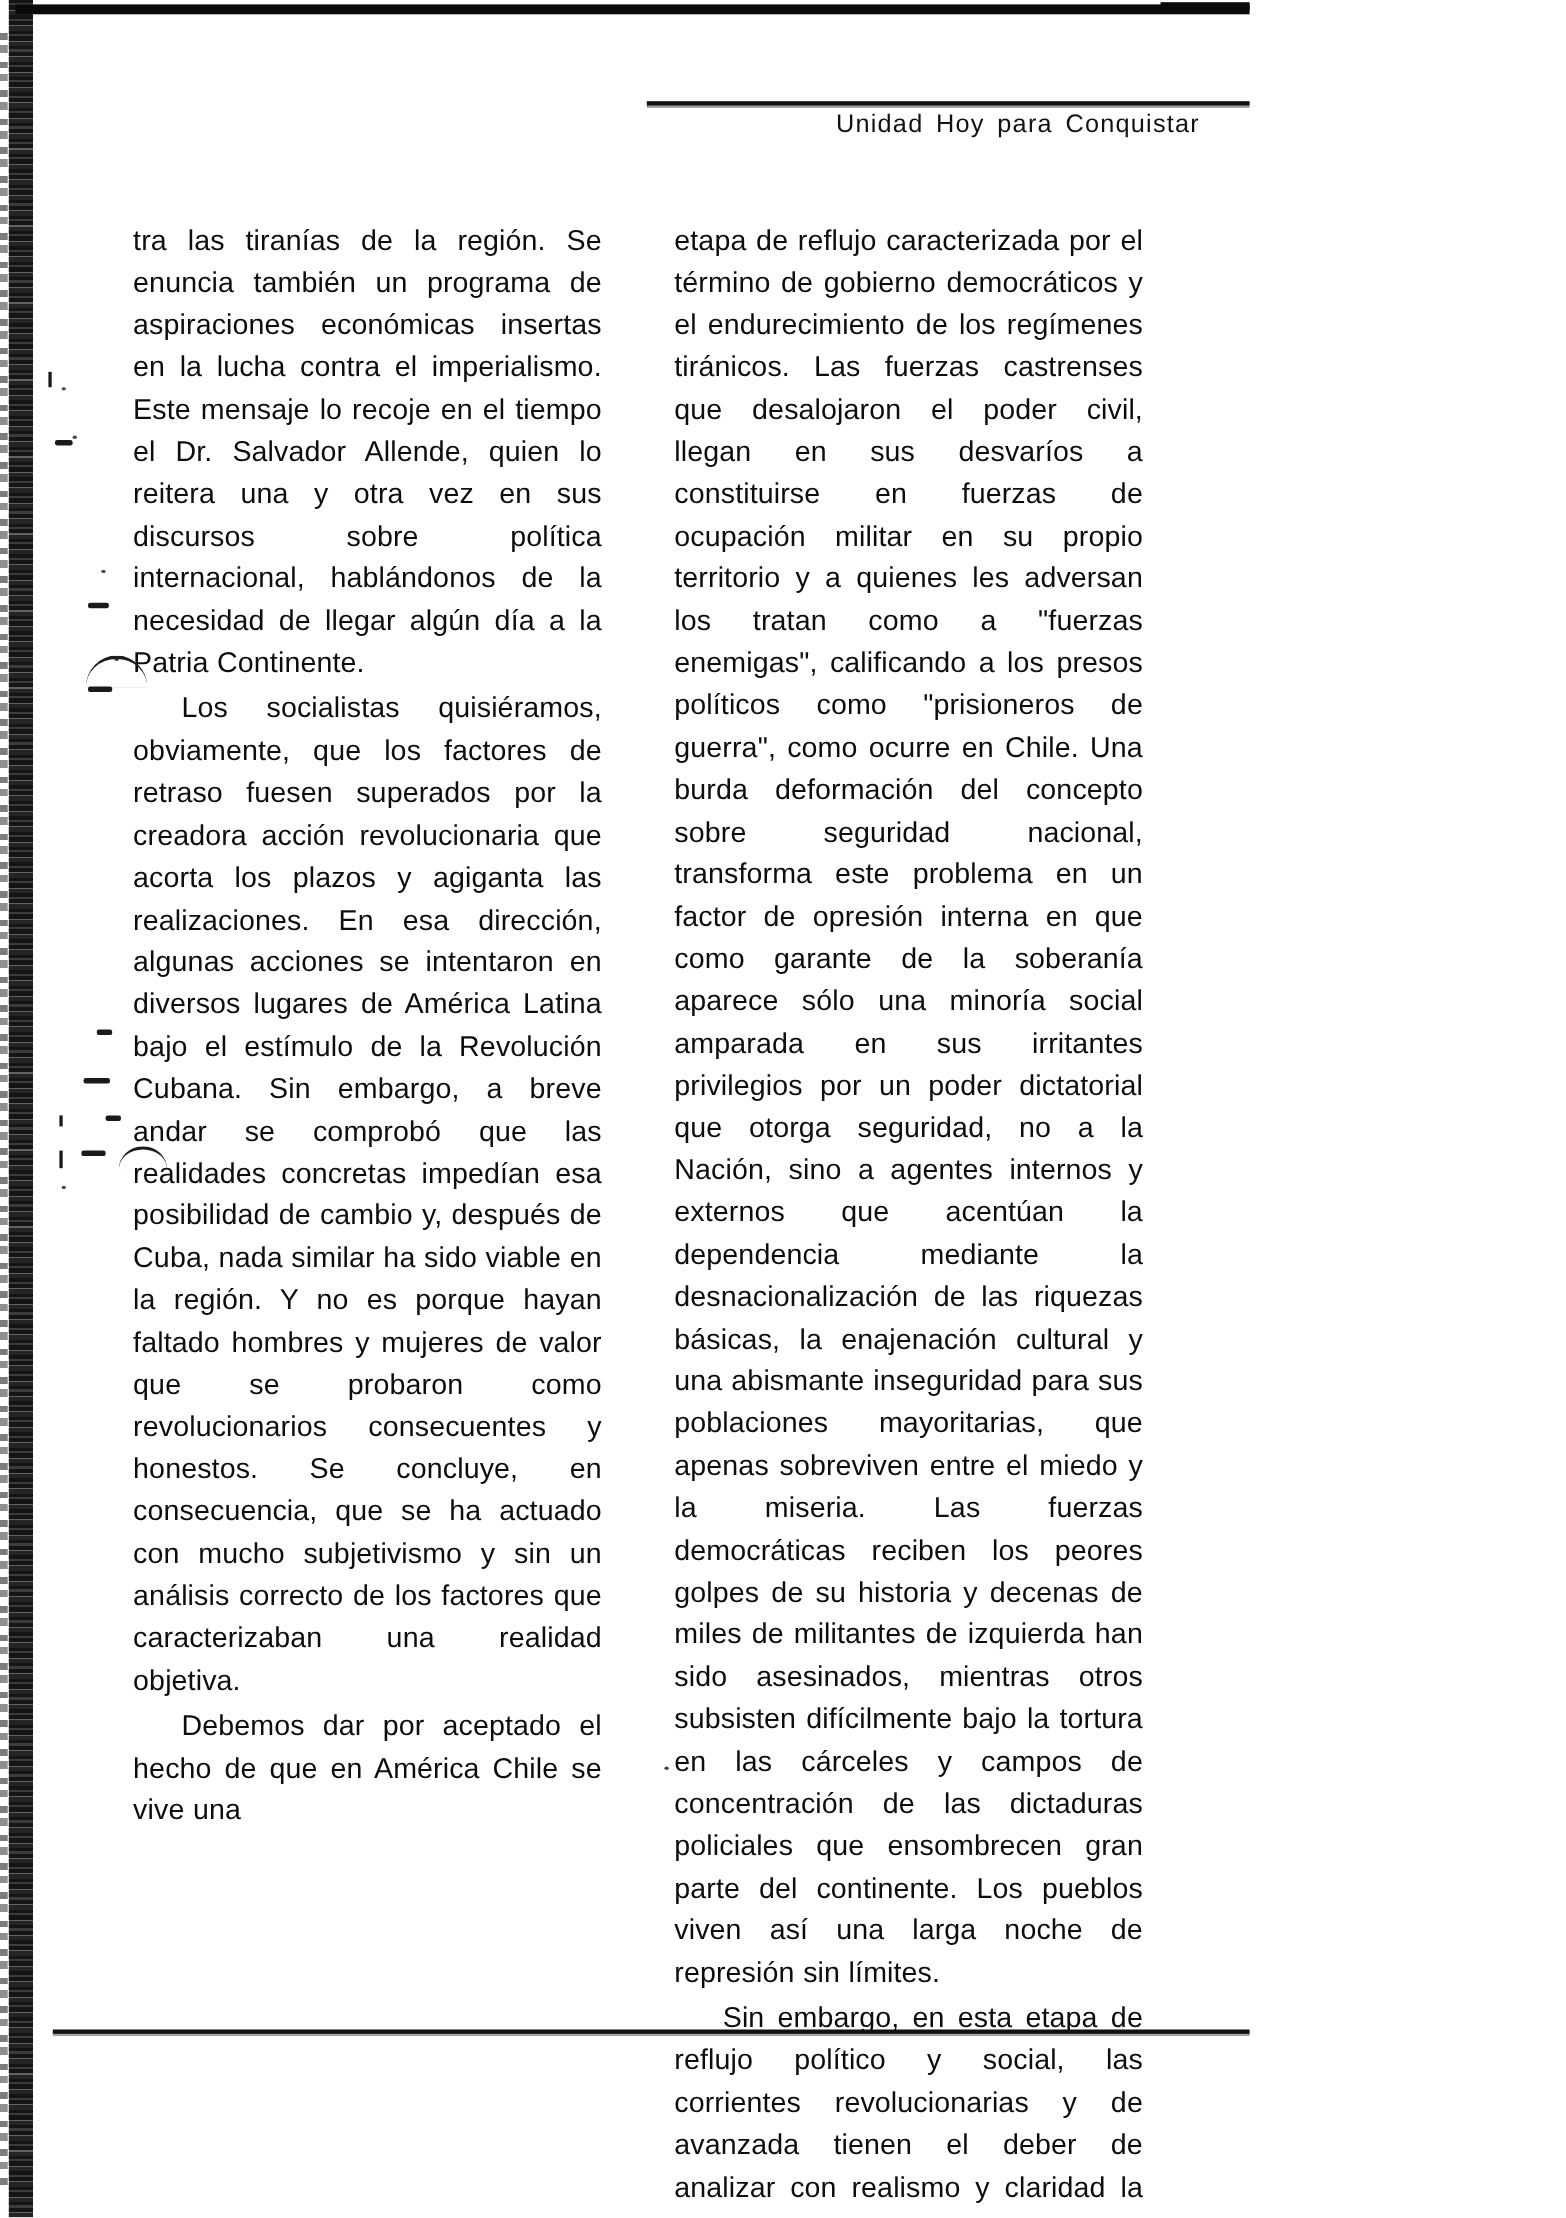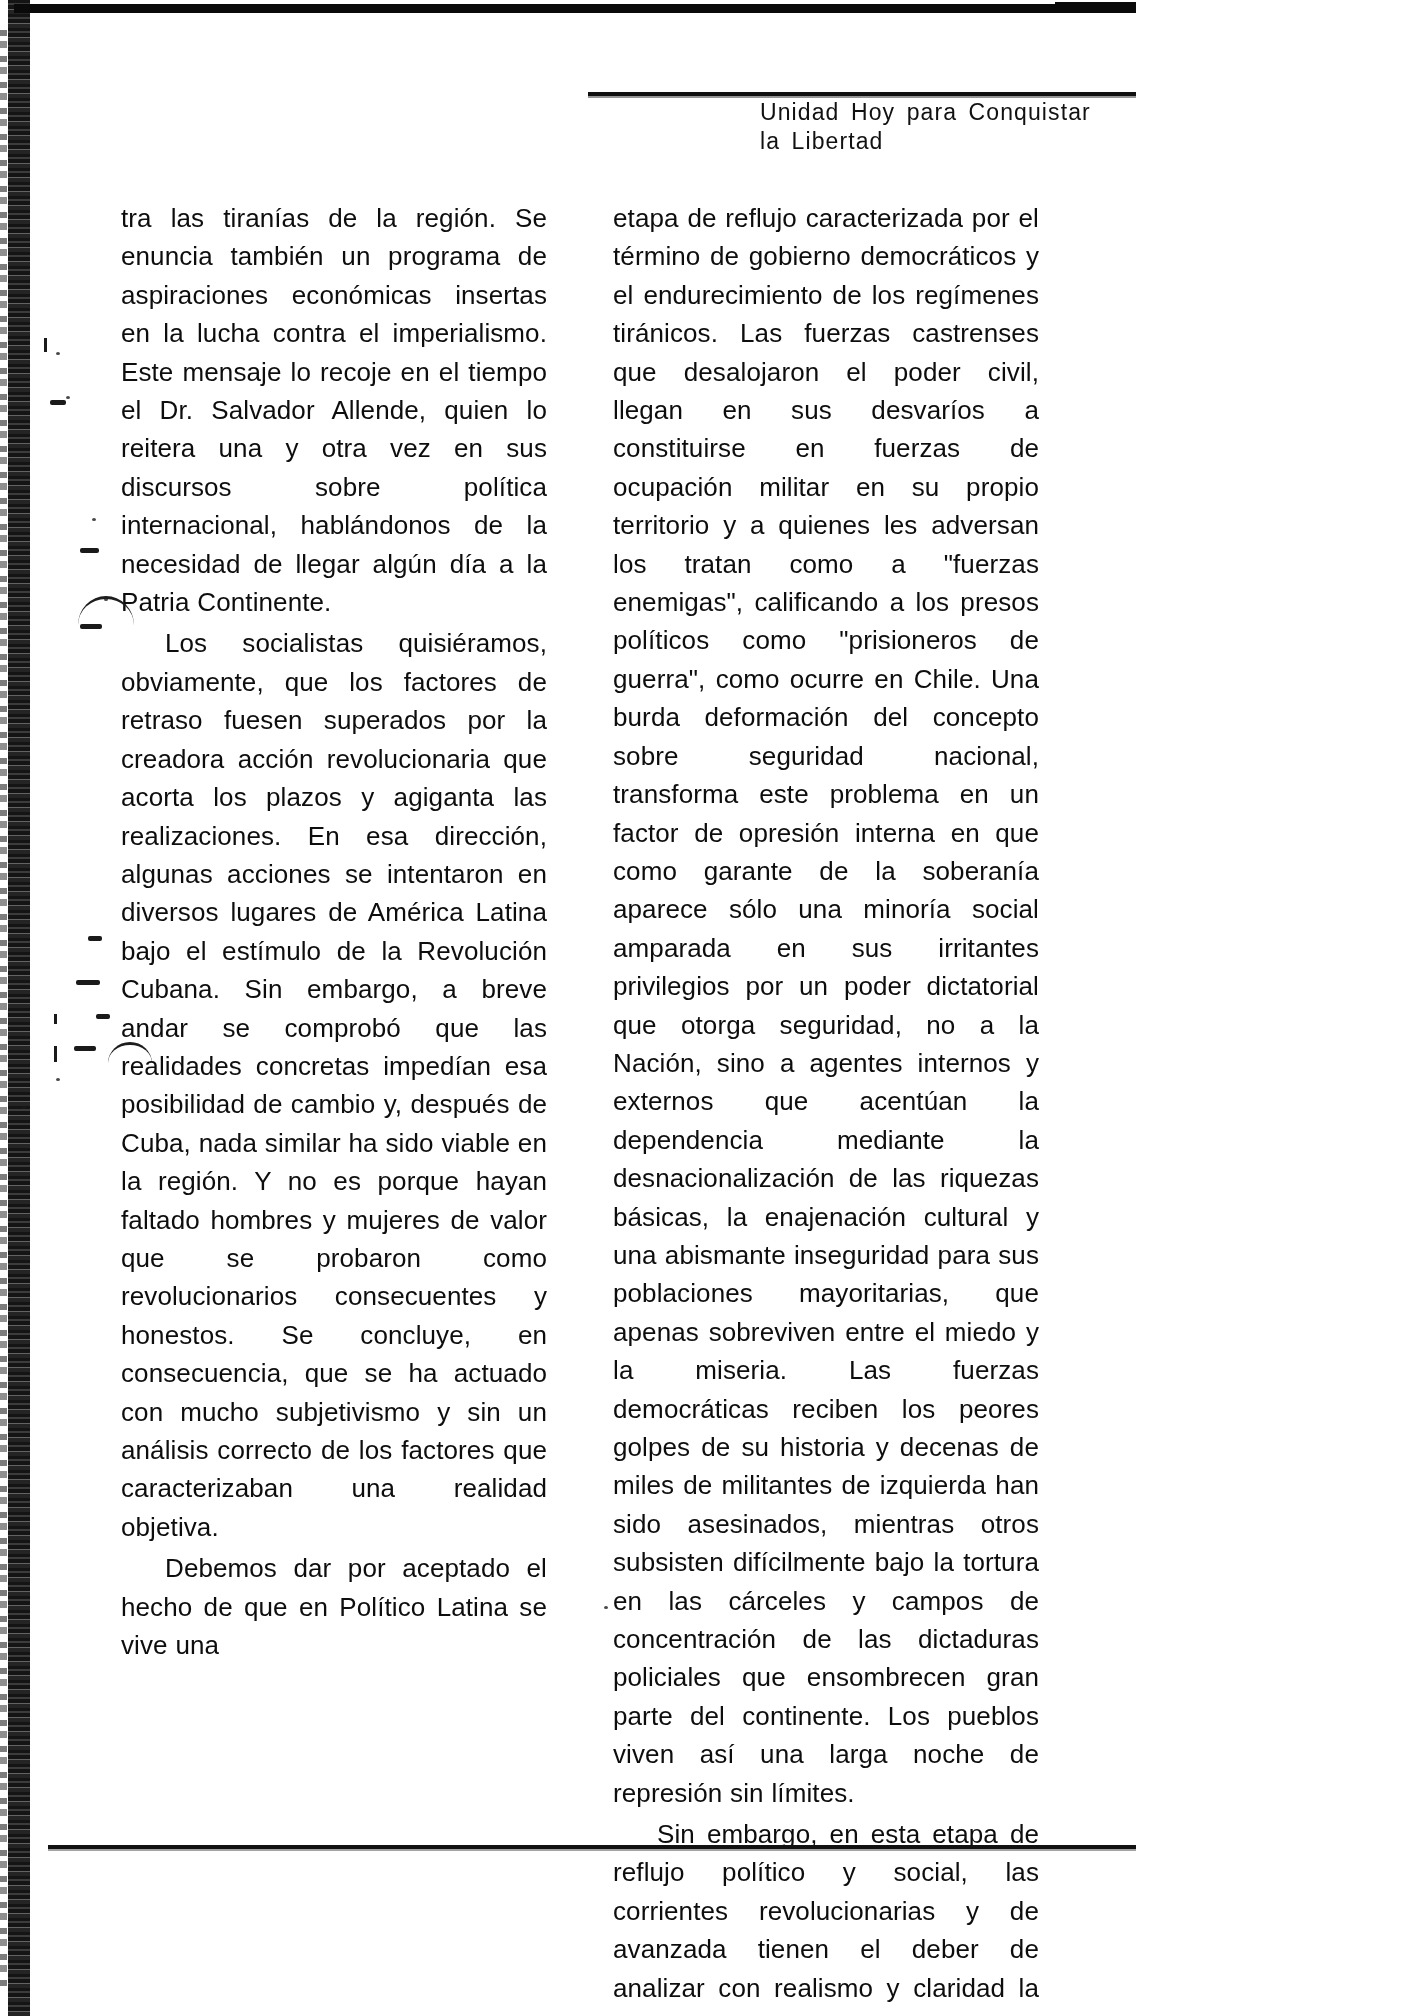--- a/index.html
+++ b/index.html
@@ -188,31 +188,30 @@
   <div class="scan-edge-left-outer"></div>
   <div class="scan-edge-top"></div>
   <div class="scan-edge-top2"></div>
 
   <div class="header">
     <div class="folio">29</div>
   </div>
   <div class="header-rule"></div>
   <div class="running-title">
     <span>Unidad Hoy para Conquistar</span>
-    <span class="line2">la Libertad</span>
   </div>
 
   <div class="columns">
 
     <div class="col">
       <p class="no-indent">tra las tiranías de la región. Se enuncia también un programa de aspiraciones económicas insertas en la lucha contra el imperialismo. Este mensaje lo recoje en el tiempo el Dr. Salvador Allende, quien lo reitera una y otra vez en sus discursos sobre política internacional, hablándonos de la necesidad de llegar algún día a la Patria Continente.</p>
 
 
       <p>Los socialistas quisiéramos, obviamente, que los factores de retraso fuesen superados por la creadora acción revolucionaria que acorta los plazos y agiganta las realizaciones. En esa dirección, algunas acciones se intentaron en diversos lugares de América Latina bajo el estímulo de la Revolución Cubana. Sin embargo, a breve andar se comprobó que las realidades concretas impedían esa posibilidad de cambio y, después de Cuba, nada similar ha sido viable en la región. Y no es porque hayan faltado hombres y mujeres de valor que se probaron como revolucionarios consecuentes y honestos. Se concluye, en consecuencia, que se ha actuado con mucho subjetivismo y sin un análisis correcto de los factores que caracterizaban una realidad objetiva.</p>
-      <p>Debemos dar por aceptado el hecho de que en Político Latina se vive una</p>
+      <p>Debemos dar por aceptado el hecho de que en América Chile se vive una</p>
     </div>
 
     <div class="col">
       <p class="no-indent">etapa de reflujo caracterizada por el término de gobierno democráticos y el endurecimiento de los regímenes tiránicos. Las fuerzas castrenses que desalojaron el poder civil, llegan en sus desvaríos a constituirse en fuerzas de ocupación militar en su propio territorio y a quienes les adversan los tratan como a "fuerzas enemigas", calificando a los presos políticos como "prisioneros de guerra", como ocurre en Chile. Una burda deformación del concepto sobre seguridad nacional, transforma este problema en un factor de opresión interna en que como garante de la soberanía aparece sólo una minoría social amparada en sus irritantes privilegios por un poder dictatorial que otorga seguridad, no a la Nación, sino a agentes internos y externos que acentúan la dependencia mediante la desnacionalización de las riquezas básicas, la enajenación cultural y una abismante inseguridad para sus poblaciones mayoritarias, que apenas sobreviven entre el miedo y la miseria. Las fuerzas democráticas reciben los peores golpes de su historia y decenas de miles de militantes de izquierda han sido asesinados, mientras otros subsisten difícilmente bajo la tortura en las cárceles y campos de concentración de las dictaduras policiales que ensombrecen gran parte del continente. Los pueblos viven así una larga noche de represión sin límites.</p>
       <p>Sin embargo, en esta etapa de reflujo político y social, las corrientes revolucionarias y de avanzada tienen el deber de analizar con realismo y claridad la situación que las afecta, deduciendo correctamente lo que puede y debe hacerse hoy en esta etapa concreta, sin dejarse confundir por un consignismo estéril ni por una falsa concepción subjetivista del problema. Nada ganan los pueblos en sus propósitos de liberarse de la opresión</p>
     </div>
 
   </div>
 
   <div class="bottom-rule"></div>

